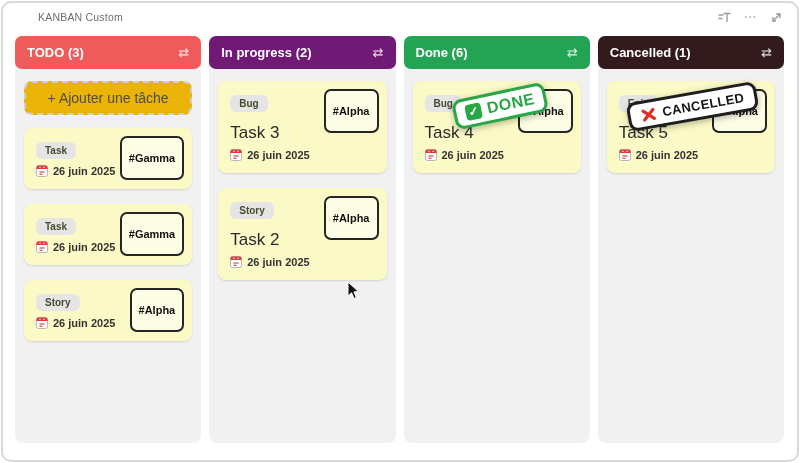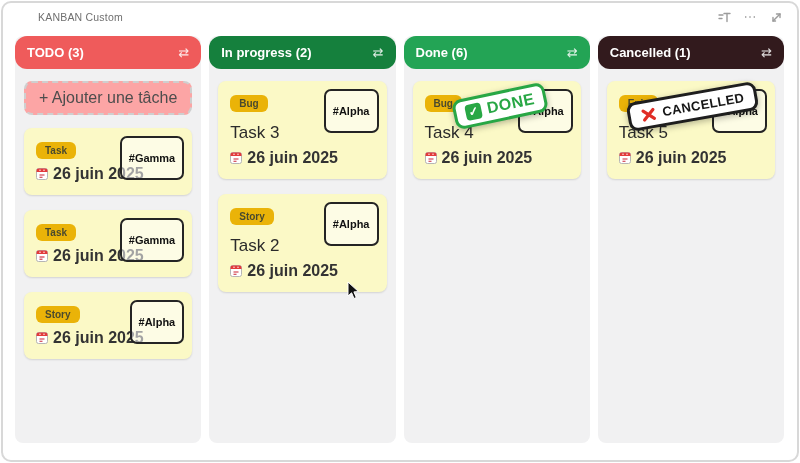--- a/index.html
+++ b/index.html
@@ -25,54 +25,54 @@
   
   .board{
     position:absolute;left:12px;right:13px;top:33px;bottom:17px;
     display:flex;gap:8px;
   }
   .column{
     flex:1;background:#f1f1f2;border-radius:8px;
     display:flex;flex-direction:column;min-width:0;
   }
   .col-header{
-    height:33px;border-radius:12px;flex:0 0 auto;
+    height:33px;border-radius:7px;flex:0 0 auto;
     display:flex;align-items:center;justify-content:space-between;
     padding:0 12px;color:#fff;
   }
   .col-title{font-size:13px;font-weight:bold;}
   .swap-icon{font-size:13px;opacity:.85;cursor:pointer;line-height:1;}
   .col-body{flex:1;padding:12px 9px 9px;display:flex;flex-direction:column;}
   .add-task{
     height:30px;flex:0 0 auto;margin-bottom:13px;
-    border:2px dashed #cfcfcf;border-radius:8px;background:#fca5a5;
+    border:2px dashed #cfcfcf;border-radius:8px;background:#eab308;
     display:flex;align-items:center;justify-content:center;
-    font-size:16px;color:#4d4d4d;cursor:pointer;
+    font-size:14px;color:#4d4d4d;cursor:pointer;
   }
   .card{
     position:relative;background:#fbf9c6;border-radius:8px;
     padding:10px 12px 12px;margin-bottom:15px;
     box-shadow:0 1px 2px rgba(0,0,0,.13);
     cursor:grab;
   }
   .tag-badge{
     display:inline-block;margin-top:4px;
-    background:#eab308;color:#4a4a2e;
+    background:#e5e5e5;color:#4a4a2e;
     font-size:10px;font-weight:700;
     padding:3px 9px;border-radius:6px;
   }
   .label-badge{
     position:absolute;top:8px;right:8px;
     border:2px solid #242424;border-radius:7px;
     padding:14px 7px;font-size:11px;font-weight:700;color:#111;
     background:rgba(255,255,255,.55);
   }
   .card-title{margin-top:11px;font-size:17px;font-weight:500;color:#2b2b2b;}
   .card-date{margin-top:6px;display:flex;align-items:center;gap:5px;
-    font-size:16px;font-weight:600;color:#333;}
+    font-size:11px;font-weight:600;color:#333;}
   
   .stamp{
     position:absolute;z-index:5;display:flex;align-items:center;gap:6px;
     background:#fff;border:3px solid #28a745;border-radius:9px;
     padding:3px 9px;box-shadow:0 2px 6px rgba(0,0,0,.28);white-space:nowrap;
   }
   .stamp-done{left:40px;top:10px;transform:rotate(-12deg);}
   .stamp-cancelled{left:20px;top:11px;transform:rotate(-10deg);padding:4px 10px;}
   .check-square{
     width:16px;height:16px;border-radius:4px;background:#28a745;color:#fff;
@@ -166,21 +166,21 @@
               <line x1="3.5" y1="7" x2="8.5" y2="7" stroke="#c23" stroke-width="1.1"></line>
               <line x1="3.5" y1="9.2" x2="6.5" y2="9.2" stroke="#c23" stroke-width="1.1"></line>
             </svg>
             <span>26 juin 2025</span>
           </div>
         </div>
       </div>
     </div>
 
     <div class="column">
-      <div class="col-header" style="background-color: #15803d;">
+      <div class="col-header" style="background-color: #701a75;">
         <span class="col-title">In progress (2)</span>
         <span class="swap-icon">⇄</span>
       </div>
       <div class="col-body">
 
         <div class="card">
           <span class="label-badge">#Alpha</span>
           <span class="tag-badge">Bug</span>
           <div class="card-title">Task 3</div>
           <div class="card-date">

